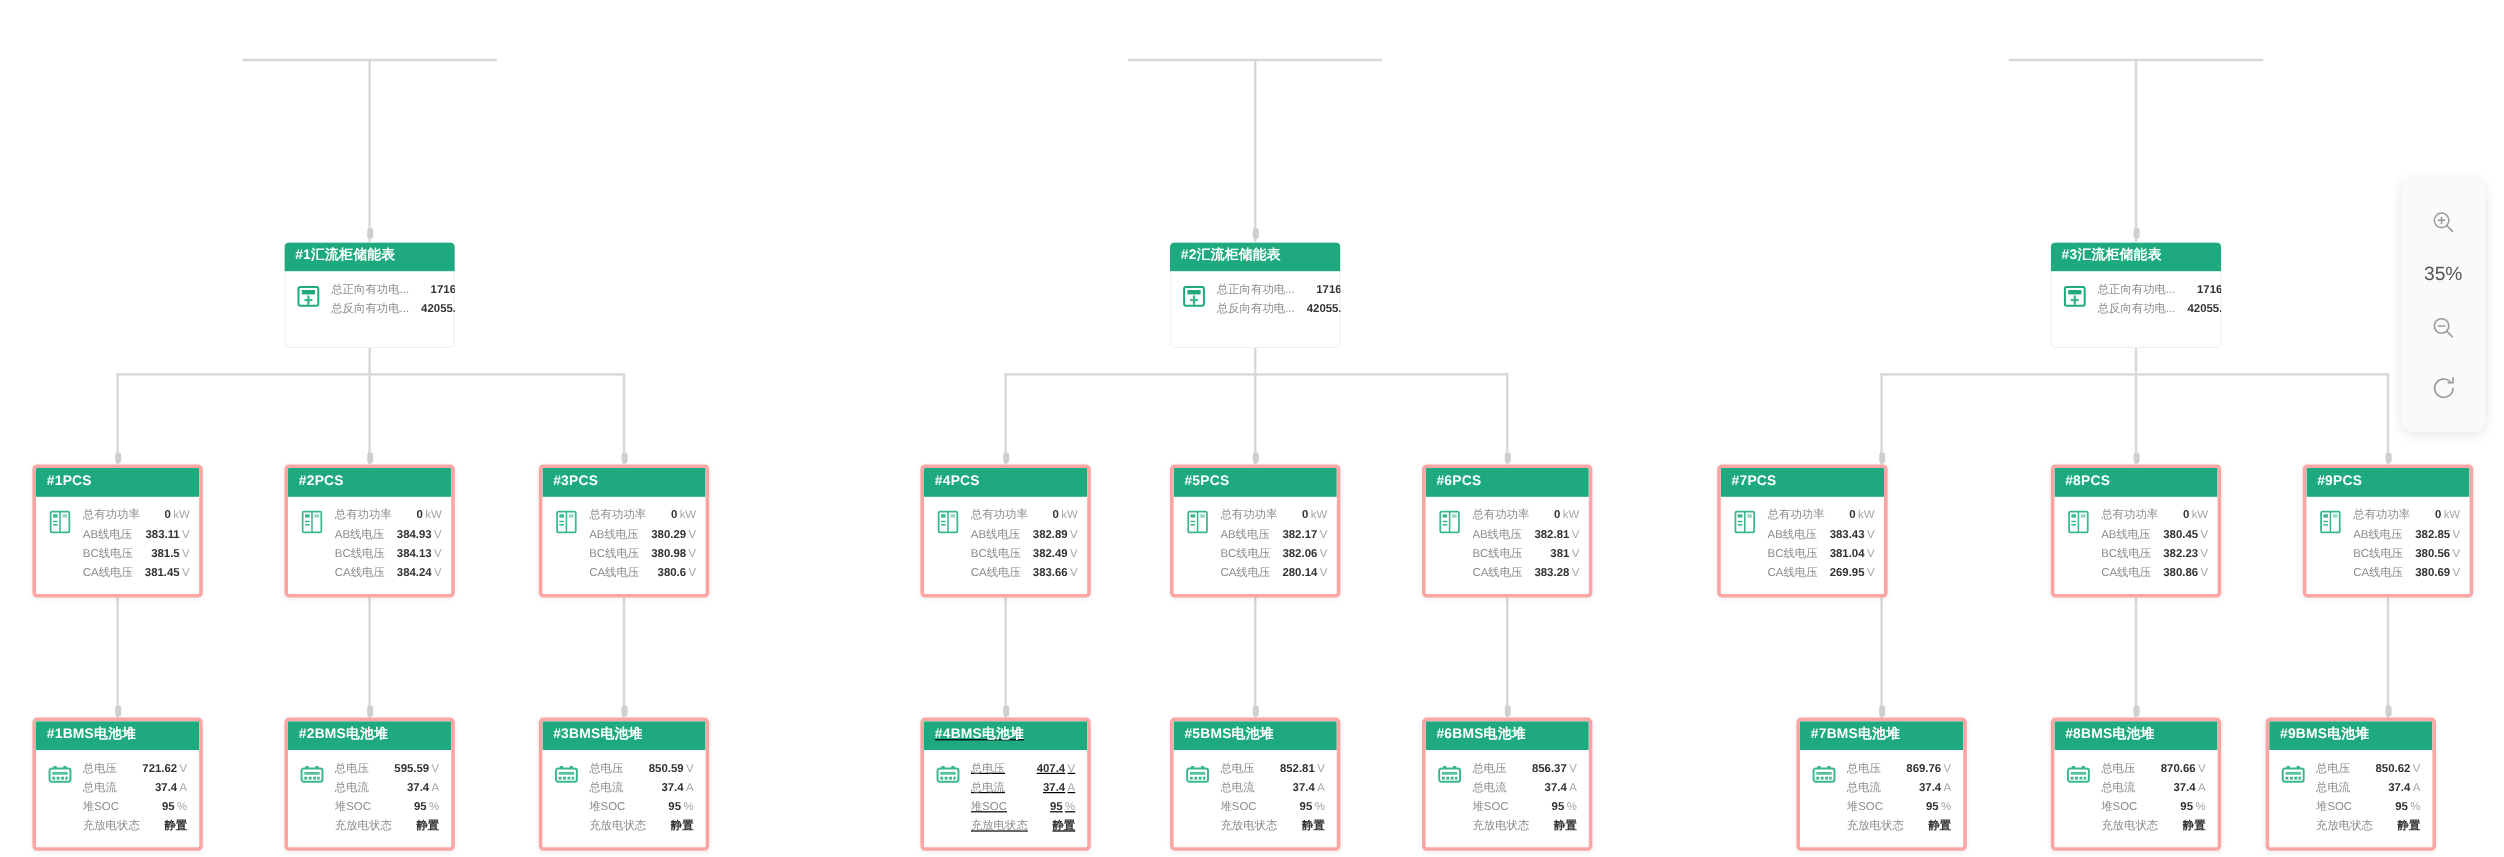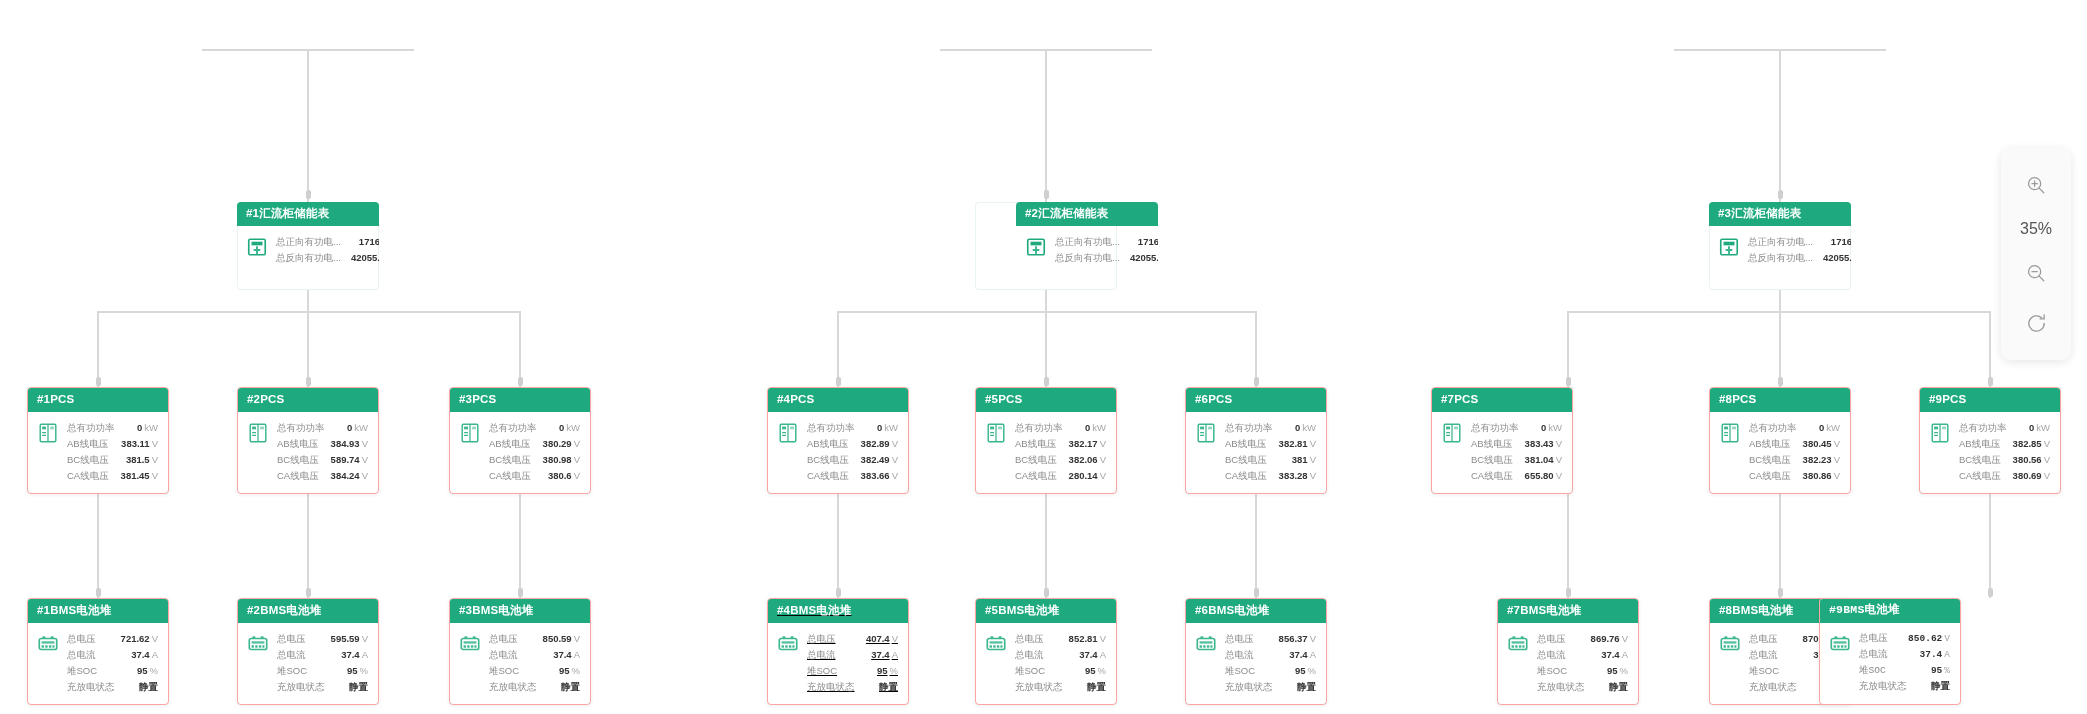--- a/index.html
+++ b/index.html
@@ -28,21 +28,21 @@
     position: absolute;
     width: 5px; height: 9px;
     background: #cfcfcf;
     border-radius: 2px;
   }
 
   
   .node {
     position: absolute;
     background: #ffffff;
-    border: 1px solid #fca5a5;
+    border: 3px solid #fca5a5;
     border-radius: 4px;
     box-shadow: 0 1px 4px rgba(0,0,0,0.07);
     overflow: hidden;
   }
   .node-head {
     background: #1eaa7e;
     color: #ffffff;
     font-size: 11.5px;
     font-weight: bold;
     padding: 5px 9px 6px 9px;
@@ -200,21 +200,21 @@
               <span class="v"><span>17160</span></span>
             </div>
             <div class="row">
               <span class="k">总反向有功电...</span>
               <span class="v"><span>42055.2</span></span>
             </div>
           </div>
         </div>
       </div>
       <div class="meter-wrap" style="left:975px;top:202px;width:142px;height:88px;"></div>
-      <div class="node meter-box" style="left:975px;top:202px;border:none;box-shadow:none;background:transparent;margin-left:41px;">
+      <div class="node meter-box" style="left:975px;top:202px;border:none;box-shadow:none;background:transparent;">
         <div class="node-head">#2汇流柜储能表</div>
         <div class="node-body">
           <span class="node-icon"><svg viewBox="0 0 24 24" width="22" height="22">
               <rect x="3" y="3.5" width="18" height="17" rx="1.6" fill="none" stroke="#1eaa7e" stroke-width="1.8"></rect>
               <rect x="6" y="6.2" width="12" height="4" fill="#1eaa7e"></rect>
               <path d="M12 12 L12 19 M9.2 15.3 L14.8 15.3" stroke="#3bb68f" stroke-width="2.1" stroke-linecap="round"></path>
             </svg></span>
           <div class="rows">
             <div class="row">
               <span class="k">总正向有功电...</span>
@@ -294,21 +294,21 @@
             <div class="row">
               <span class="k">总有功功率</span>
               <span class="v"><span>0</span><span class="u">kW</span></span>
             </div>
             <div class="row">
               <span class="k">AB线电压</span>
               <span class="v"><span>384.93</span><span class="u">V</span></span>
             </div>
             <div class="row">
               <span class="k">BC线电压</span>
-              <span class="v"><span>589.74</span><span class="u">V</span></span>
+              <span class="v"><span>384.13</span><span class="u">V</span></span>
             </div>
             <div class="row">
               <span class="k">CA线电压</span>
               <span class="v"><span>384.24</span><span class="u">V</span></span>
             </div>
           </div>
         </div>
       </div>
       <div class="node pcs" style="left:449px;top:387px;">
         <div class="node-head">#3PCS</div>
@@ -453,21 +453,21 @@
             <div class="row">
               <span class="k">AB线电压</span>
               <span class="v"><span>383.43</span><span class="u">V</span></span>
             </div>
             <div class="row">
               <span class="k">BC线电压</span>
               <span class="v"><span>381.04</span><span class="u">V</span></span>
             </div>
             <div class="row">
               <span class="k">CA线电压</span>
-              <span class="v"><span>655.80</span><span class="u">V</span></span>
+              <span class="v"><span>269.95</span><span class="u">V</span></span>
             </div>
           </div>
         </div>
       </div>
       <div class="node pcs" style="left:1709px;top:387px;">
         <div class="node-head">#8PCS</div>
         <div class="node-body">
           <span class="node-icon"><svg viewBox="0 0 24 24" width="22" height="22">
               <rect x="3.5" y="2.5" width="17" height="19" rx="1.2" fill="none" stroke="#3bb68f" stroke-width="1.6"></rect>
               <line x1="12" y1="2.5" x2="12" y2="21.5" stroke="#3bb68f" stroke-width="1.4"></line>
@@ -784,21 +784,21 @@
               <span class="k">堆SOC</span>
               <span class="v"><span>95</span><span class="u">%</span></span>
             </div>
             <div class="row">
               <span class="k">充放电状态</span>
               <span class="v"><span>静置</span></span>
             </div>
           </div>
         </div>
       </div>
-      <div class="node bms" style="left:1819px;top:598px;font-family:Liberation Mono, monospace;">
+      <div class="node bms" style="left:1888px;top:598px;">
         <div class="node-head">#9BMS电池堆</div>
         <div class="node-body">
           <span class="node-icon"><svg viewBox="0 0 24 24" width="22" height="22">
               <rect x="2.5" y="6" width="19" height="12" rx="2" fill="none" stroke="#3bb68f" stroke-width="1.8"></rect>
               <rect x="6" y="3.6" width="3" height="2.6" fill="#3bb68f"></rect>
               <rect x="15" y="3.6" width="3" height="2.6" fill="#3bb68f"></rect>
               <rect x="5" y="9" width="14" height="2.6" fill="#3bb68f" opacity=".85"></rect>
               <rect x="5" y="13.4" width="2.6" height="2.6" fill="#3bb68f"></rect>
               <rect x="9" y="13.4" width="2.6" height="2.6" fill="#3bb68f"></rect>
               <rect x="13" y="13.4" width="2.6" height="2.6" fill="#3bb68f"></rect>

